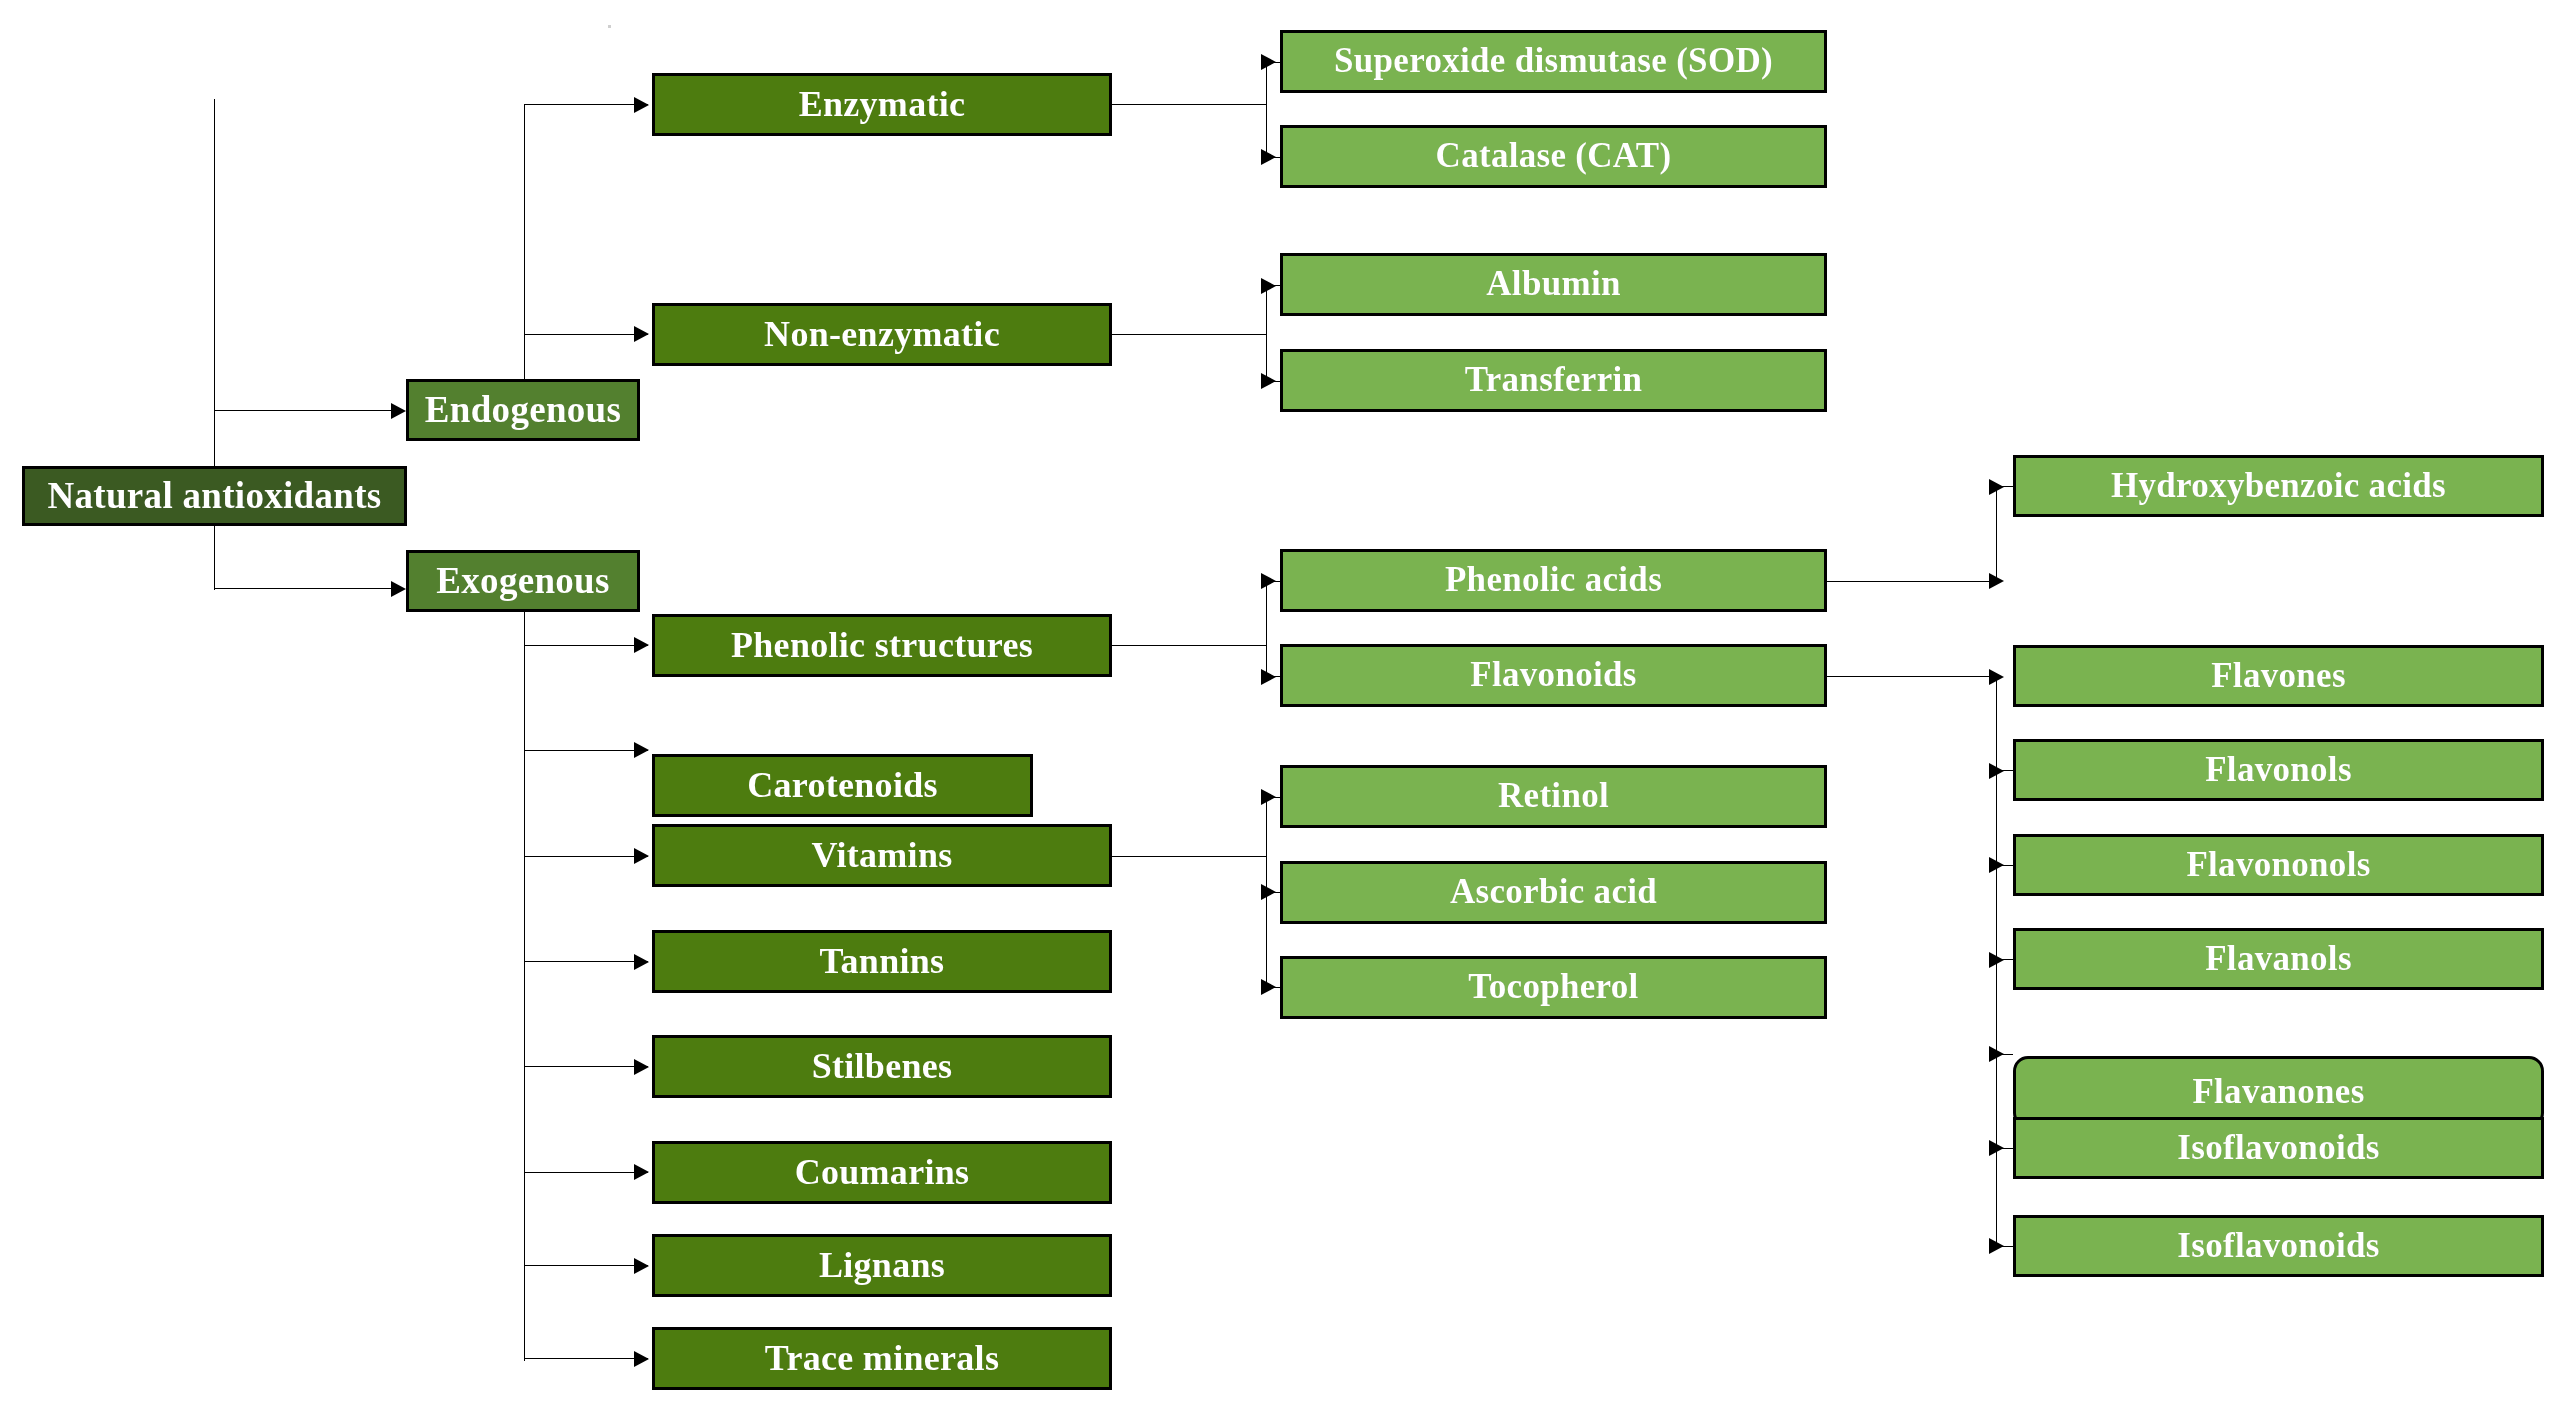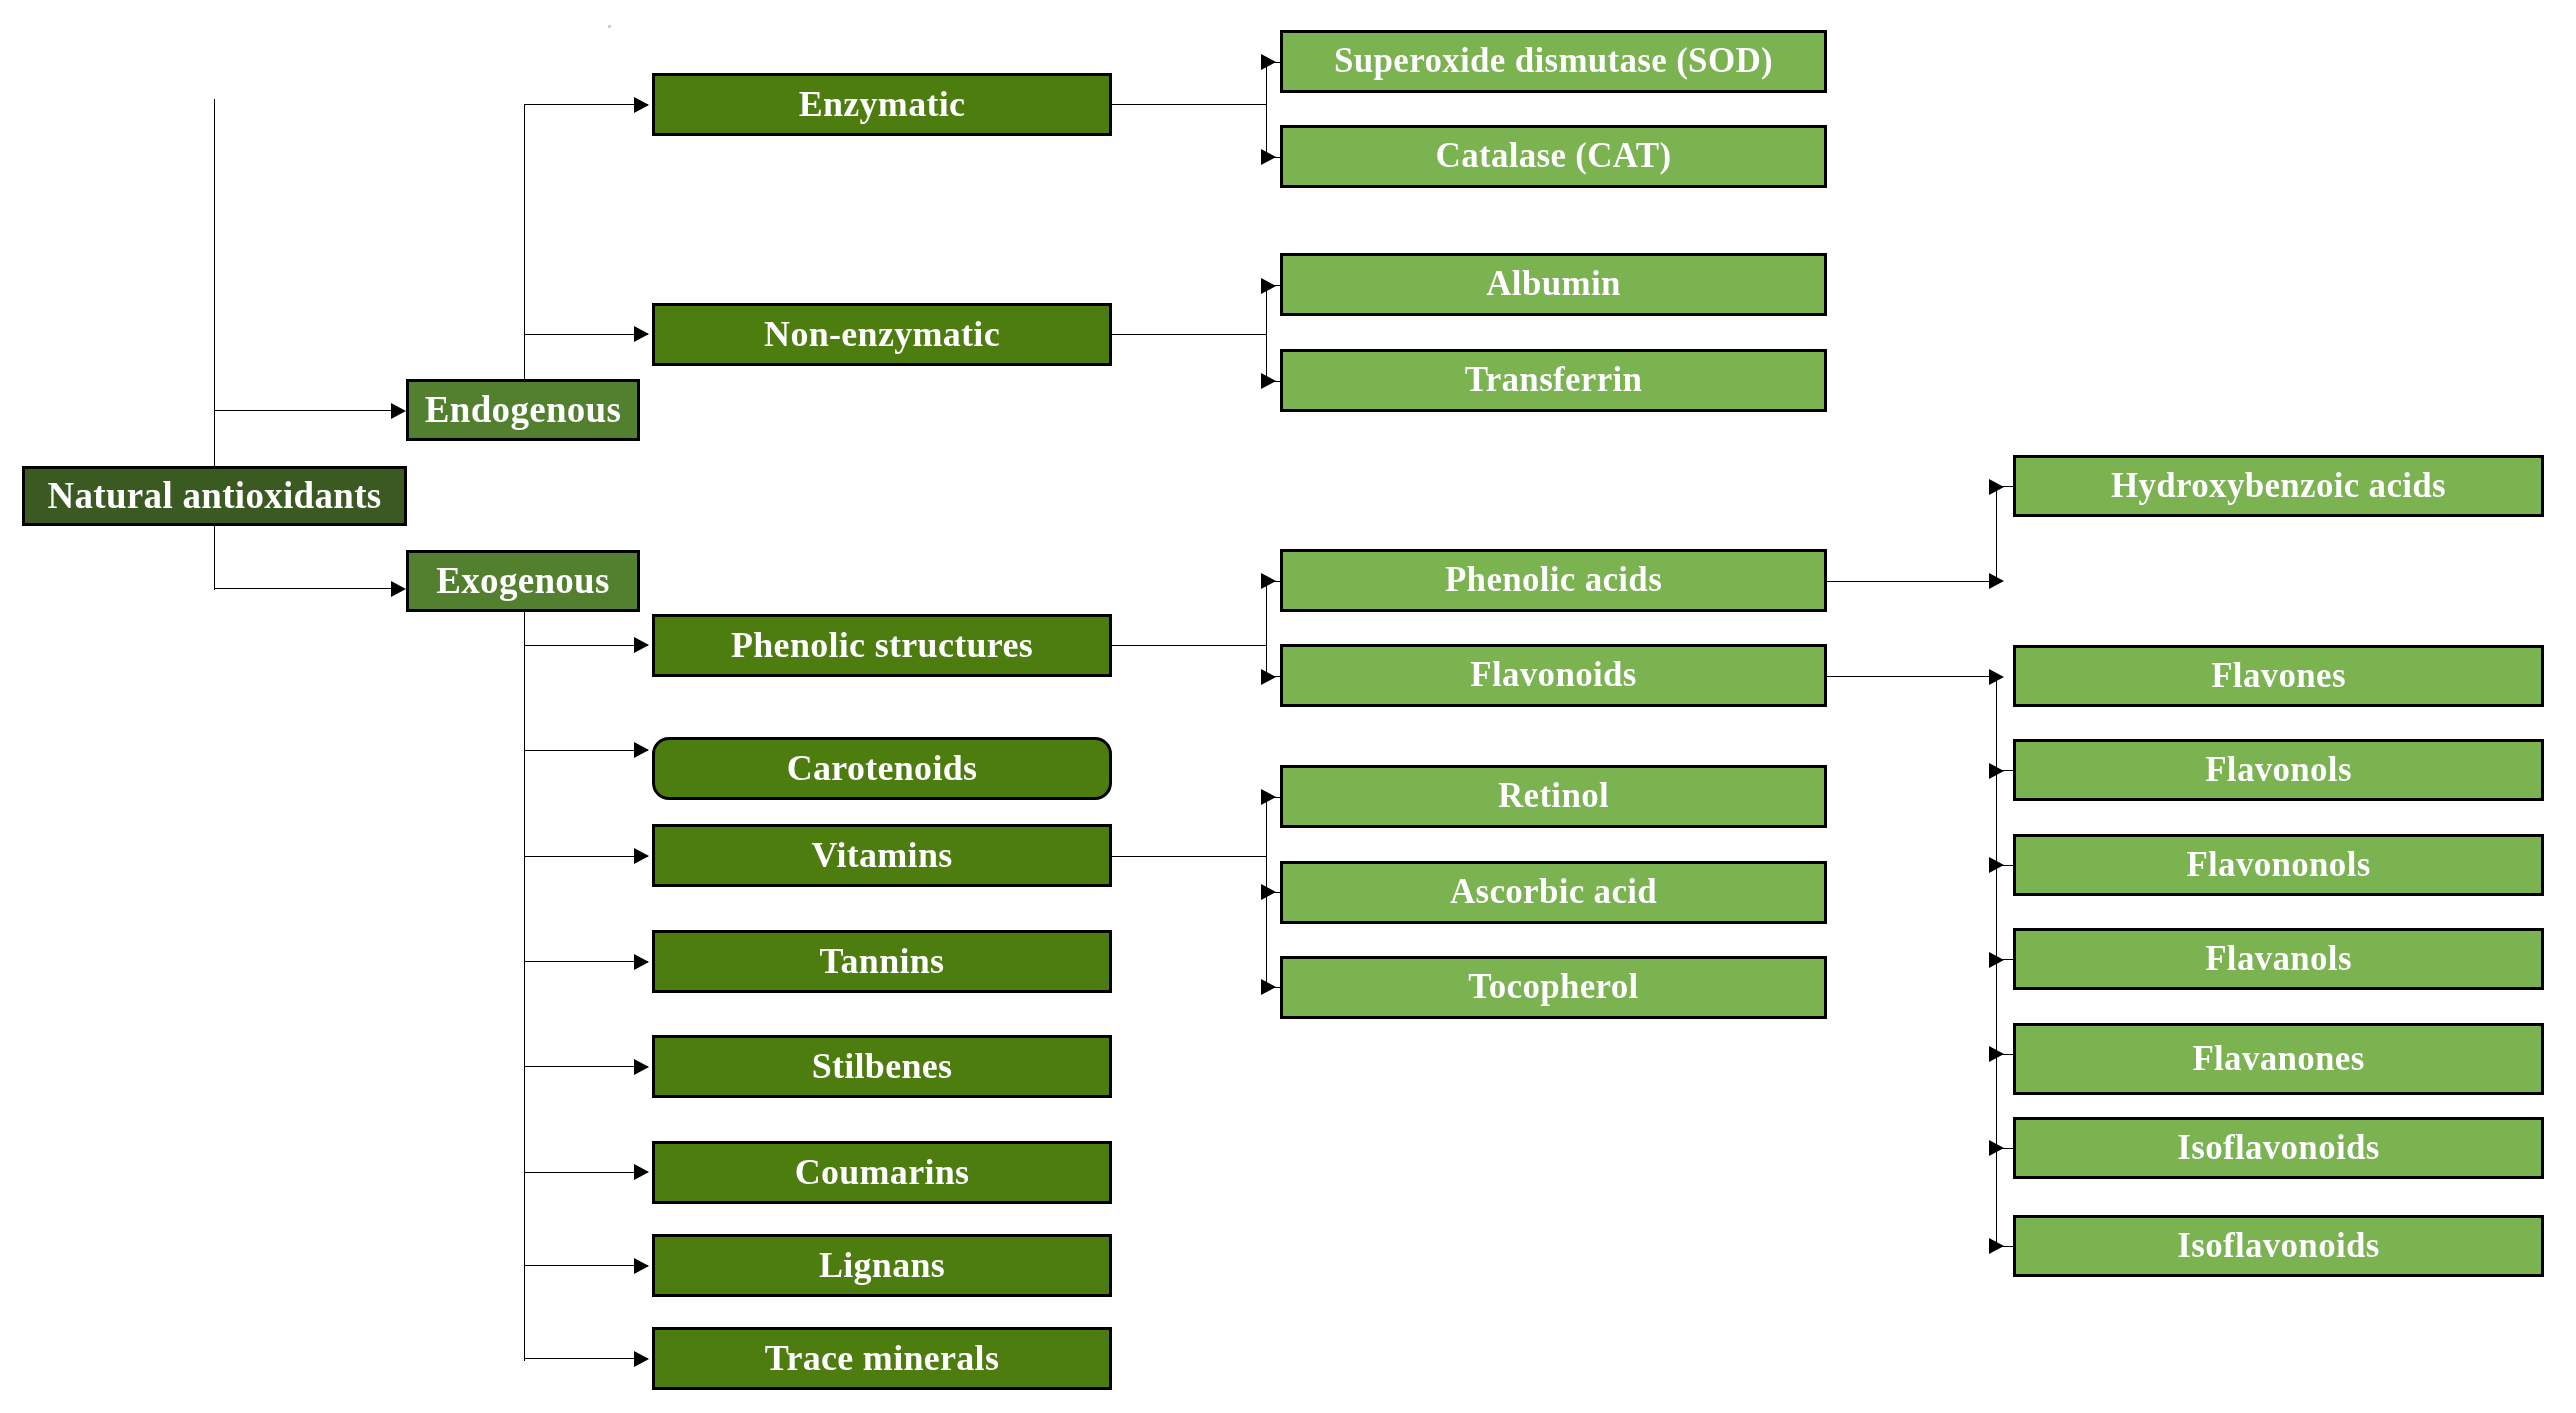--- a/index.html
+++ b/index.html
@@ -164,21 +164,21 @@
   <div class="node lvl-3" style="left:652px;top:73px;width:460px;height:63px;">
     <span>Enzymatic</span>
   </div>
   <div class="node lvl-3" style="left:652px;top:303px;width:460px;height:63px;">
     <span>Non-enzymatic</span>
   </div>
 
   <div class="node lvl-3" style="left:652px;top:614px;width:460px;height:63px;">
     <span>Phenolic structures</span>
   </div>
-  <div class="node lvl-3" style="left:652px;top:737px;width:460px;height:63px;border-radius:17px;">
+  <div class="node lvl-3" style="left:652px;top:754px;width:381px;height:63px;">
     <span>Carotenoids</span>
   </div>
   <div class="node lvl-3" style="left:652px;top:824px;width:460px;height:63px;">
     <span>Vitamins</span>
   </div>
   <div class="node lvl-3" style="left:652px;top:930px;width:460px;height:63px;">
     <span>Tannins</span>
   </div>
   <div class="node lvl-3" style="left:652px;top:1035px;width:460px;height:63px;">
     <span>Stilbenes</span>
@@ -233,21 +233,21 @@
   </div>
   <div class="node lvl-5" style="left:2013px;top:739px;width:531px;height:62px;">
     <span>Flavonols</span>
   </div>
   <div class="node lvl-5" style="left:2013px;top:834px;width:531px;height:62px;">
     <span>Flavononols</span>
   </div>
   <div class="node lvl-5" style="left:2013px;top:928px;width:531px;height:62px;">
     <span>Flavanols</span>
   </div>
-  <div class="node lvl-5" style="left:2013px;top:1023px;width:531px;height:72px;">
+  <div class="node lvl-5" style="left:2013px;top:1056px;width:531px;height:72px;border-radius:15px;">
     <span>Flavanones</span>
   </div>
   <div class="node lvl-5" style="left:2013px;top:1117px;width:531px;height:62px;">
     <span>Isoflavonoids</span>
   </div>
   <div class="node lvl-5" style="left:2013px;top:1215px;width:531px;height:62px;">
     <span>Isoflavonoids</span>
   </div>
 
 </div>

